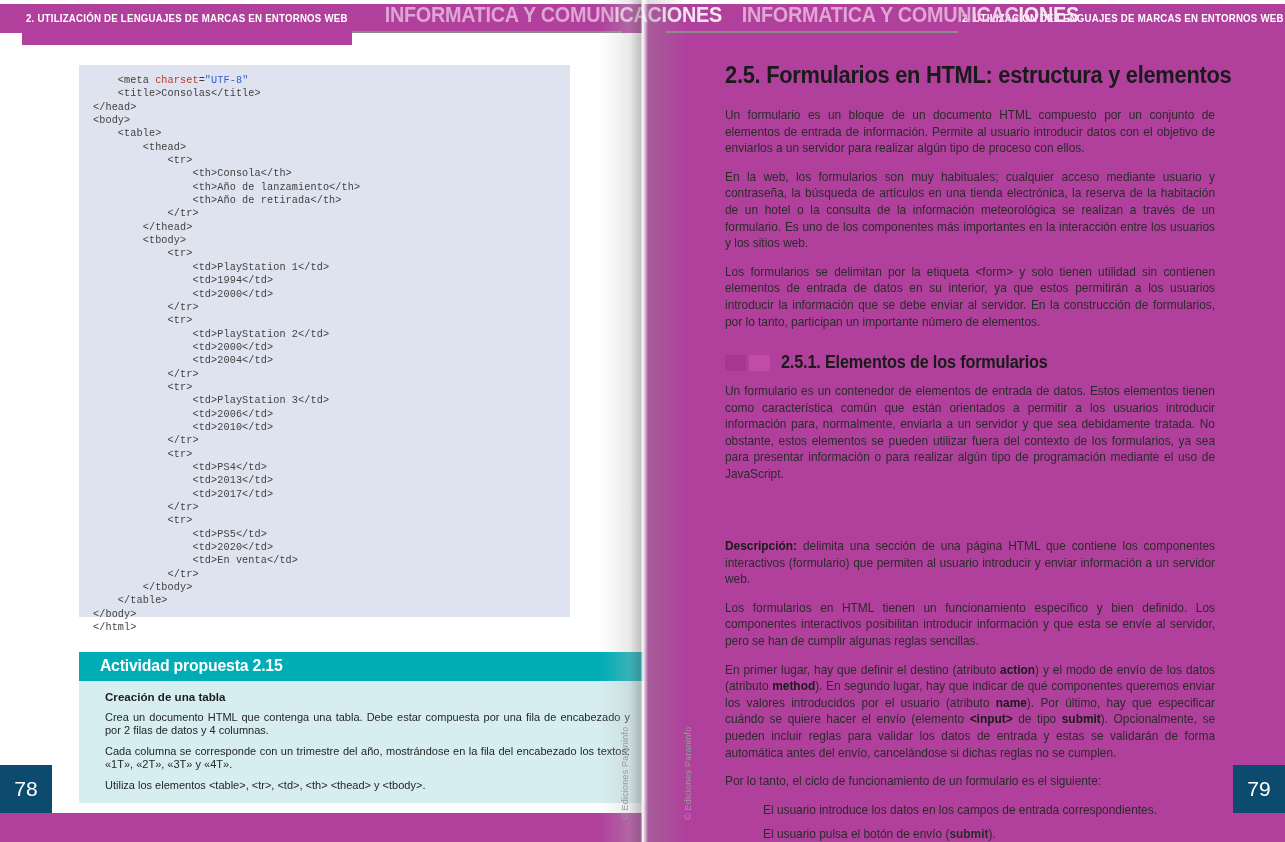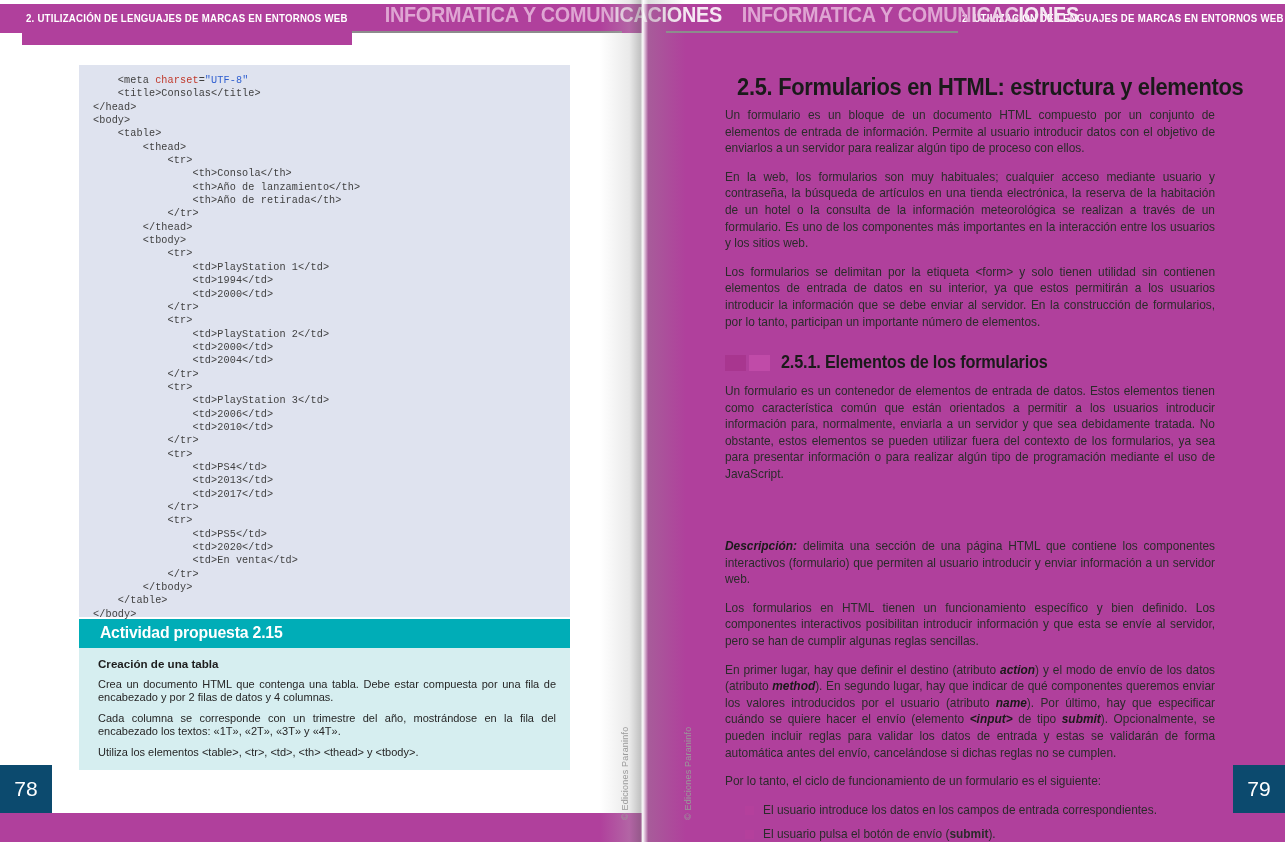--- a/index.html
+++ b/index.html
@@ -102,34 +102,34 @@
     color: #3f3f3f;
     padding-left: 14px;
     white-space: pre;
     letter-spacing: 0.1px;
   }
   .tok-attr { color: #c0392b; }
   .tok-str  { color: #2f5fd0; }
 
   
   .act-box {
-    position: absolute; left: 79px; top: 619px; width: 491px;
+    position: absolute; left: 79px; top: 652px; width: 565px;
     background: #d6eef0;
   }
   .act-head {
     background: #00adb7;
     color: #ffffff;
     font-size: 17px;
     font-weight: bold;
     padding: 4px 0 5px 14px;
     letter-spacing: -0.2px;
     transform-origin: left center;
   }
   .act-head span { display:inline-block; transform: scaleX(0.93); }
-  .act-body { padding: 9px 14px 11px 19px; }
+  .act-body { padding: 9px 14px 11px 26px; }
   .act-sub {
     font-size: 11.6px; font-weight: bold; color: #1d1d1d;
     margin: 0 0 8px 0;
   }
   .act-p {
     font-size: 11px; color: #262626; line-height: 13px;
     margin: 0 0 8px 0; text-align: justify;
   }
   .act-p:last-child { margin-bottom: 0; }
 
@@ -154,21 +154,21 @@
     letter-spacing: 0.2px;
   }
   .copy.a { left: 620px; top: 820px; }
   .copy.b { left: 683px; top: 820px; }
 
   
   .rcol { position: absolute; left: 725px; width: 490px; }
 
   h2.sec {
     display: flex; align-items: center;
-    margin: 12px; padding: 0;
+    margin: 0; padding: 0;
     font-size: 23.5px; font-weight: bold; color: #1a1a1a;
     letter-spacing: -0.3px;
   }
   h2.sec .title { display:inline-block; transform: scaleX(0.93); transform-origin:left center; white-space: nowrap;}
   h3.sub {
     display: flex; align-items: center;
     margin: 0; padding: 0;
     font-size: 17.5px; font-weight: bold; color: #1a1a1a;
     letter-spacing: -0.2px;
   }
@@ -181,21 +181,21 @@
   .gap3 { width: 3px; display:inline-block; }
   .gap10{ width: 11px; display:inline-block; }
 
   p.body {
     font-size: 11.9px;
     line-height: 16.6px;
     color: #2b2b2b;
     margin: 0 0 12px 0;
     text-align: justify;
   }
-  p.body b { color: #1a1a1a; font-style: italic; }
+  p.body b { color: #1a1a1a; }
   ul.cycle { list-style: none; margin: 4px 0 0 0; padding: 0 0 0 20px; }
   ul.cycle li {
     font-size: 11.9px; color: #2b2b2b; line-height: 16.6px;
     margin-bottom: 8px; position: relative; padding-left: 18px;
   }
   ul.cycle li::before {
     content: ""; position: absolute; left: 0; top: 4px;
     width: 9px; height: 9px; background: #b4409c;
   }
 </style>

